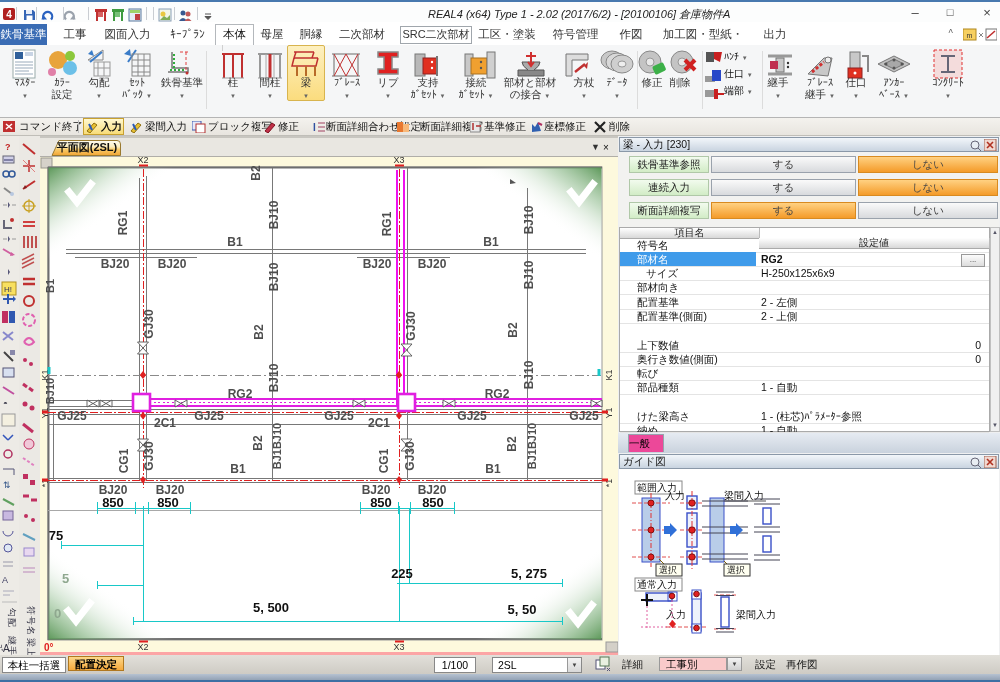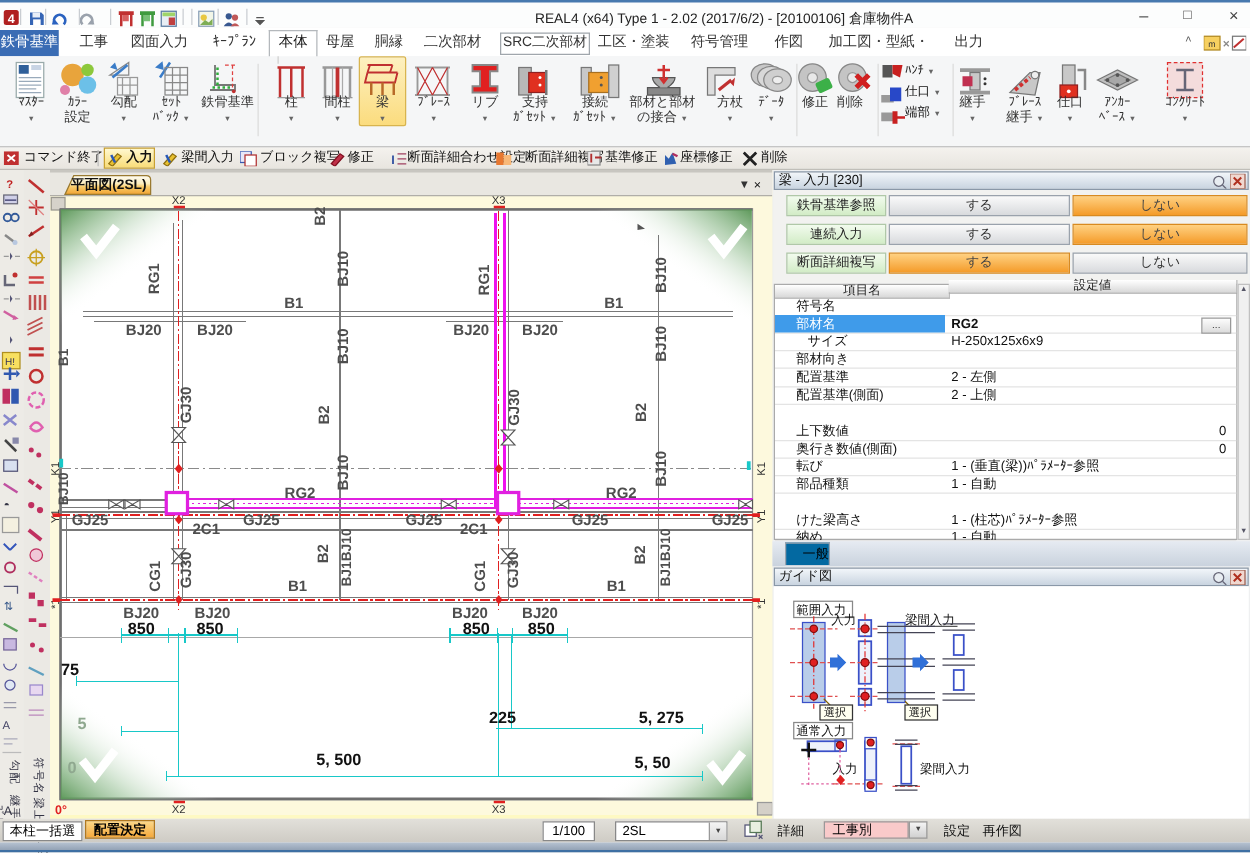--- a/index.html
+++ b/index.html
@@ -1,39 +1,39 @@
 <!DOCTYPE html>
 <html><head>
 <meta charset="utf-8">
 <style>
 html,body{margin:0;padding:0;}
 body{width:1000px;height:682px;overflow:hidden;font-family:"Liberation Sans",sans-serif;position:relative;background:#f0f0f0;}
 .abs{position:absolute;}
 
 #titlebar{left:0;top:0;width:1000px;height:22px;background:#fcfdfd;border-top:2px solid #4879af;box-sizing:border-box;}
-#title-text{left:428px;top:5px;font-size:11px;color:#222;}
+#title-text{left:428px;top:5px;font-size:11px;color:#222;font-style:italic;}
 .winbtn{top:2px;width:18px;height:17px;font-size:13px;color:#444;text-align:center;line-height:17px;font-family:"Liberation Sans";}
 .qsep{top:5px;width:1px;height:13px;background:#c9cdd2;}
 
 #menutabs{left:0;top:22px;width:1000px;height:23px;background:#ffffff;}
 .mtab{top:3px;height:20px;line-height:19px;font-size:11.5px;color:#333;text-align:center;}
 
 #ribbon{left:0;top:45px;width:1000px;height:73px;background:#f5f6f7;border-bottom:1px solid #b5b5b5;box-sizing:border-box;}
 .rbtn{text-align:center;font-size:10.5px;color:#333;line-height:12px;}
 .grplabel{top:58px;font-size:12px;color:#888;text-align:center;margin-top:45px;}
 .rsep{top:6px;width:1px;height:58px;background:#dcdcdc;}
 .dda{color:#666;font-size:6px;}
 
 #cmdbar{left:0;top:118px;width:1000px;height:18px;background:linear-gradient(#f4f2ee,#e8e5df);border-bottom:1px solid #c0beb8;box-sizing:border-box;}
 .citem{top:1px;height:15px;line-height:15px;font-size:10.5px;color:#111;white-space:nowrap;}
 .csep{top:2px;width:1px;height:13px;background:#bbb;}
 
 #sidebar{left:0;top:136px;width:40px;height:519px;background:#eceae5;}
 
-#canvaswrap{left:40px;top:136px;width:578px;height:519px;background:#fef9c3;}
+#canvaswrap{left:40px;top:136px;width:578px;height:519px;background:#fca5a5;}
 
 #rpanel{left:618px;top:136px;width:382px;height:519px;background:#eff0f1;}
 .ptitle{height:15px;background:linear-gradient(#f2f6fa,#c9d4e0);border:1px solid #8a98a8;box-sizing:border-box;font-size:10.5px;color:#111;line-height:13px;padding-left:3px;}
 
 #statusbar{left:0;top:655px;width:1000px;height:19px;background:linear-gradient(#e2e0da,#cecbc4);}
 #bottomstrip{left:0;top:674px;width:1000px;height:8px;background:linear-gradient(#b6c2d1,#93a2b5);border-bottom:2px solid #3e6fa3;box-sizing:border-box;}
 .sbox{top:2px;height:14px;line-height:14px;font-size:10.5px;background:#fff;border:1px solid #888;text-align:center;}
 .slabel{top:3px;font-size:10.5px;color:#111;}
 
 .tglLabel{left:11px;width:80px;height:17px;background:linear-gradient(#f2fbee,#d2ecc6);border:1px solid #b0c8a8;box-sizing:border-box;font-size:10.5px;text-align:center;line-height:15px;color:#222;}
@@ -708,21 +708,21 @@
   <div class="abs tglOn" style="top:20px">しない</div>
   <div class="abs tglLabel" style="top:43px">連続入力</div>
   <div class="abs tglBtn" style="top:43px">する</div>
   <div class="abs tglOn" style="top:43px">しない</div>
   <div class="abs tglLabel" style="top:66px">断面詳細複写</div>
   <div class="abs tglOn" style="left:93px;width:145px;top:66px">する</div>
   <div class="abs tglBtn" style="left:240px;width:140px;top:66px">しない</div>
 
   <div class="abs" style="left:1px;top:91px;width:371px;height:205px;background:#fff;border:1px solid #aaa;box-sizing:border-box"></div>
   <div class="abs thead" style="left:2px;top:92px;width:139px">項目名</div>
-  <div class="abs thead" style="left:141px;top:88px;width:230px">設定値</div>
+  <div class="abs thead" style="left:141px;top:102px;width:230px">設定値</div>
   <div class="abs trow" style="top:102px">
       <span class="tname">符号名</span>
     </div>
   <div class="abs trow" style="top:116px">
       <span class="tname" style="background:#3f9bea;color:#fff;width:136px">部材名</span>
       <span class="tval" style="font-weight:bold">RG2</span>
       <span style="position:absolute;right:4px;top:2px;width:22px;height:11px;background:linear-gradient(#fcfcfc,#dcdcdc);border:1px solid #999;font-size:8px;line-height:9px;text-align:center;color:#333">...</span>
     </div>
   <div class="abs trow" style="top:130px">
       <span class="tname" style="padding-left:26px">サイズ</span>
@@ -742,41 +742,40 @@
   <div class="abs trow" style="top:202px">
       <span class="tname">上下数値</span>
       <span class="tnum">0</span>
     </div>
   <div class="abs trow" style="top:216px">
       <span class="tname">奥行き数値(側面)</span>
       <span class="tnum">0</span>
     </div>
   <div class="abs trow" style="top:230px">
       <span class="tname">転び</span>
-      <span class="tval">1 - (垂直(梁))ﾊﾟﾗﾒｰﾀｰ参照</span>
     </div>
   <div class="abs trow" style="top:244px">
       <span class="tname">部品種類</span>
       <span class="tval">1 - 自動</span>
     </div>
   <div class="abs trow" style="top:273px">
       <span class="tname">けた梁高さ</span>
       <span class="tval">1 - (柱芯)ﾊﾟﾗﾒｰﾀｰ参照</span>
     </div>
   <div class="abs trow" style="top:287px;height:9px;overflow:hidden">
       <span class="tname">納め</span>
       <span class="tval">1 - 自動</span>
     </div>
 
   <div class="abs" style="left:372px;top:91px;width:10px;height:205px;background:#f0f0f0;border:1px solid #c0c0c0;box-sizing:border-box"></div>
   <div class="abs sarr" style="left:373px;top:92px">▲</div>
   <div class="abs sarr" style="left:373px;top:285px">▼</div>
 
   <div class="abs" style="left:0;top:297px;width:382px;height:20px;background:linear-gradient(#e6ebf2,#c9d2dd)"></div>
-  <div class="abs" style="left:10px;top:298px;width:34px;height:17px;background:#0369a1;border:1px solid #98a2ae;border-bottom:none;font-size:10.5px;text-align:right;line-height:17px">一般</div>
+  <div class="abs" style="left:10px;top:298px;width:34px;height:17px;background:#ec4899;border:1px solid #98a2ae;border-bottom:none;font-size:10.5px;text-align:left;line-height:17px">一般</div>
 
   <div class="abs ptitle" style="left:1px;top:318px;width:380px">ガイド図
     <svg class="abs" style="right:16px;top:1px" width="13" height="12">
         <circle cx="6" cy="6" r="4" fill="#e8edf2" stroke="#667"></circle>
         <path d="M9 9 l3 3" stroke="#667"></path>
       </svg>
     <svg class="abs" style="right:1px;top:1px" width="13" height="12">
         <rect x="0" y="0" width="12" height="12" fill="#f0d8d0" stroke="#a06050"></rect>
         <path d="M3 3 l6 6 M9 3 l-6 6" stroke="#b03020" stroke-width="1.6"></path>
       </svg>

